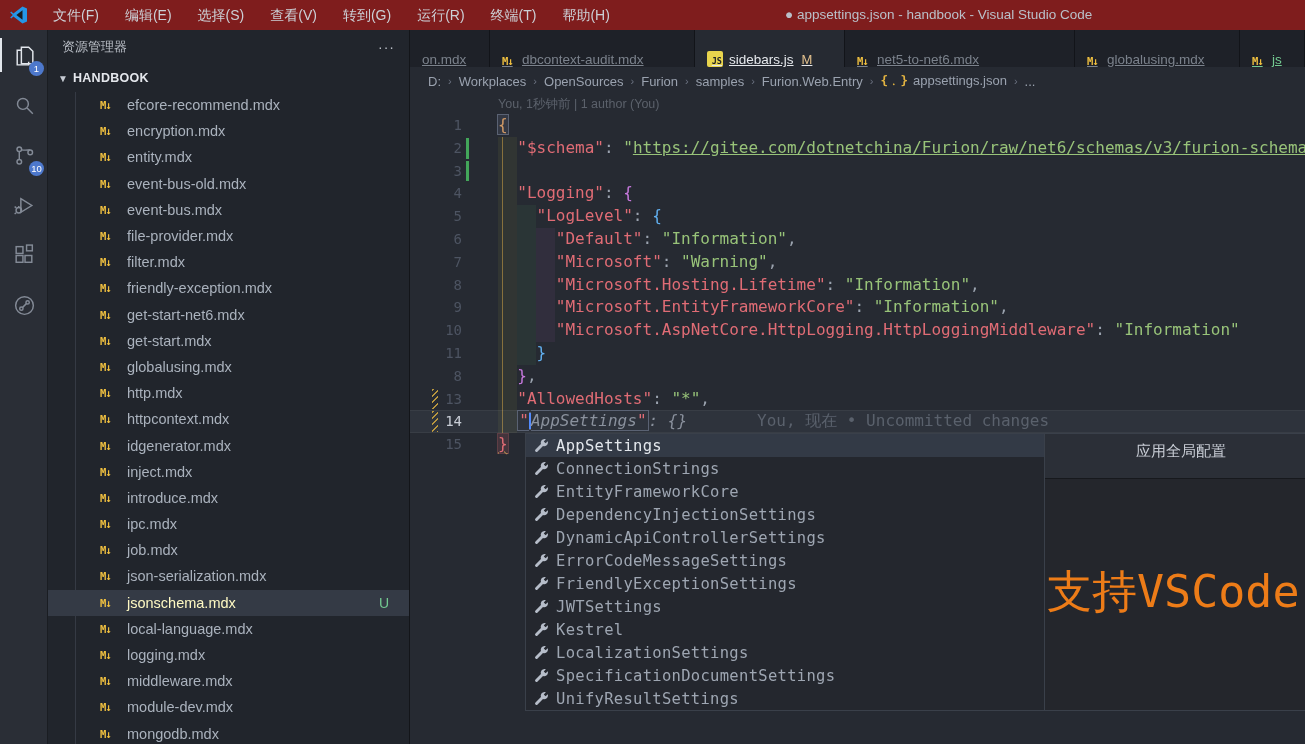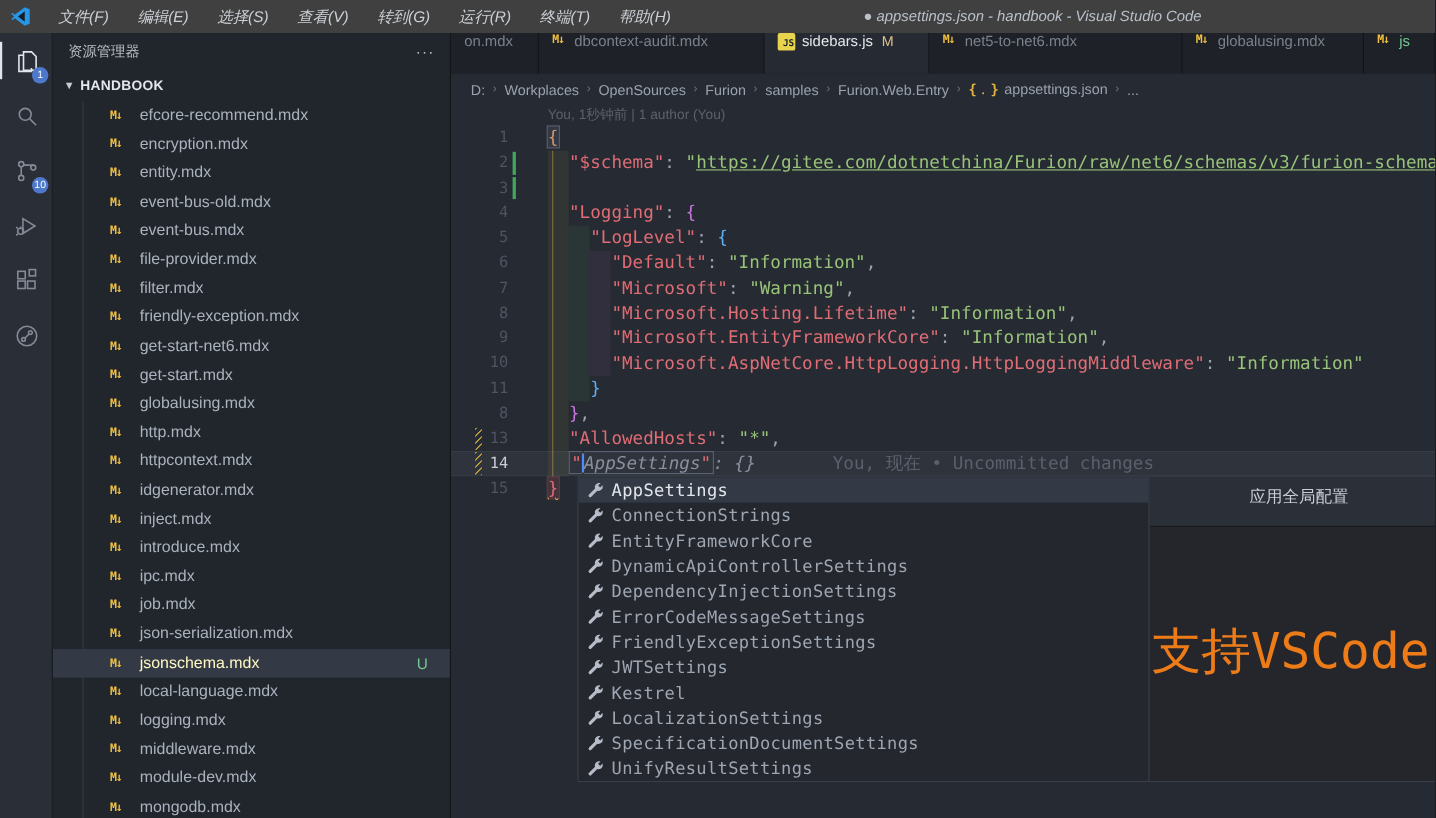--- a/index.html
+++ b/index.html
@@ -1,22 +1,22 @@
 <!DOCTYPE html>
 <html><head>
 <meta charset="utf-8">
 <style>
   html,body{margin:0;padding:0;background:#111;}
   *{box-sizing:border-box;}
   .app{position:relative;width:1305px;height:744px;overflow:hidden;
        background:#262a32;font-family:"Liberation Sans","DejaVu Sans",sans-serif;
        -webkit-font-smoothing:antialiased;}
   
-  .titlebar{position:absolute;top:0;left:0;right:0;height:30px;background:#404040;
-            display:flex;align-items:center;z-index:20;font-style:italic;}
+  .titlebar{position:absolute;top:0;left:0;right:0;height:30px;background:#7f1d1d;
+            display:flex;align-items:center;z-index:20;}
   .vscode-logo{width:18px;height:18px;margin:0 12px 0 10px;flex:none;}
   .menubar{display:flex;height:100%;align-items:center;}
   .menu-item{padding:0 13px;font-size:14px;color:#ccd0d6;line-height:30px;cursor:default;}
   .win-title{position:absolute;left:785px;top:0;line-height:30px;font-size:13.5px;color:#bac0c9;}
   
   .main{position:absolute;top:30px;left:0;right:0;bottom:0;display:flex;}
   
   .activitybar{width:48px;background:#2a2e36;flex:none;position:relative;border-right:1px solid #1a1d22;}
   .act-item{position:relative;width:48px;height:50px;display:flex;align-items:center;justify-content:center;}
   .act-item svg{width:25px;height:25px;stroke:#838a96;fill:none;stroke-width:1.4;}
@@ -37,22 +37,22 @@
   .file-row{height:26.2px;display:flex;align-items:center;padding-left:52px;position:relative;}
   .file-row.selected{background:#343a45;}
   .file-name{font-size:14.5px;color:#aab2bd;margin-left:5px;white-space:nowrap;}
   .file-row.selected .file-name{color:#fef9c3;}
   .file-badge{margin-left:auto;margin-right:20px;font-size:14px;color:#73c991;}
   .mdx-ico{flex:none;width:22px;font-size:10.5px;font-weight:bold;color:#f0c040;
            font-family:"DejaVu Sans Mono",monospace;letter-spacing:-1px;}
   
   .editor-col{flex:1;display:flex;flex-direction:column;min-width:0;}
   .tabbar{height:37px;background:#191c22;display:flex;flex:none;}
-  .tab{height:37px;display:flex;align-items:flex-start;padding:0 12px;border-right:1px solid #121419;
-       background:#1e2128;font-size:13.5px;color:#7b828c;white-space:nowrap;overflow:hidden;flex:none;}
+  .tab{height:37px;display:flex;align-items:flex-end;padding:0 12px;border-right:1px solid #121419;
+       background:#1e2128;font-size:13.5px;color:#7b828c;white-space:nowrap;overflow:hidden;flex:none;text-decoration:underline;}
   .tab.active{background:#262a32;color:#e5e8ec;}
   .tab .mdx-ico{width:20px;}
   .tab-badge{margin-left:8px;color:#e2c08d;font-size:13px;}
   .tab.untracked{color:#73c991;}
   .js-ico{flex:none;width:16px;height:16px;background:#e8d44d;color:#1d2026;border-radius:2px;
           font-size:8.5px;font-weight:bold;display:flex;align-items:flex-end;justify-content:flex-end;
           padding:1px;margin-right:6px;font-family:"DejaVu Sans Mono",monospace;}
   .breadcrumb{height:28px;display:flex;align-items:center;padding-left:18px;font-size:13px;color:#9aa2af;flex:none;background:#262a32;}
   .crumb{white-space:nowrap;}
   .crumb-sep{margin:0 7px;color:#6b7280;font-size:11px;}
@@ -430,27 +430,27 @@
             <div class="sg-row">
               <svg viewBox="0 0 16 16">
                 <path fill="#b6bdc9" d="M11.2 1.1a4 4 0 0 0-3.8 5.3L1.6 12.2a1.5 1.5 0 1 0 2.2 2.2l5.8-5.8a4 4 0 0 0 5.3-3.8c0-.5-.1-1-.3-1.4L12.4 5.6 10.4 3.6l2.2-2.2c-.4-.2-.9-.3-1.4-.3z"></path>
               </svg>
               <span>EntityFrameworkCore</span>
             </div>
             <div class="sg-row">
               <svg viewBox="0 0 16 16">
                 <path fill="#b6bdc9" d="M11.2 1.1a4 4 0 0 0-3.8 5.3L1.6 12.2a1.5 1.5 0 1 0 2.2 2.2l5.8-5.8a4 4 0 0 0 5.3-3.8c0-.5-.1-1-.3-1.4L12.4 5.6 10.4 3.6l2.2-2.2c-.4-.2-.9-.3-1.4-.3z"></path>
               </svg>
+              <span>DependencyInjectionSettings</span>
+            </div>
+            <div class="sg-row">
+              <svg viewBox="0 0 16 16">
+                <path fill="#b6bdc9" d="M11.2 1.1a4 4 0 0 0-3.8 5.3L1.6 12.2a1.5 1.5 0 1 0 2.2 2.2l5.8-5.8a4 4 0 0 0 5.3-3.8c0-.5-.1-1-.3-1.4L12.4 5.6 10.4 3.6l2.2-2.2c-.4-.2-.9-.3-1.4-.3z"></path>
+              </svg>
               <span>DynamicApiControllerSettings</span>
-            </div>
-            <div class="sg-row">
-              <svg viewBox="0 0 16 16">
-                <path fill="#b6bdc9" d="M11.2 1.1a4 4 0 0 0-3.8 5.3L1.6 12.2a1.5 1.5 0 1 0 2.2 2.2l5.8-5.8a4 4 0 0 0 5.3-3.8c0-.5-.1-1-.3-1.4L12.4 5.6 10.4 3.6l2.2-2.2c-.4-.2-.9-.3-1.4-.3z"></path>
-              </svg>
-              <span>DependencyInjectionSettings</span>
             </div>
             <div class="sg-row">
               <svg viewBox="0 0 16 16">
                 <path fill="#b6bdc9" d="M11.2 1.1a4 4 0 0 0-3.8 5.3L1.6 12.2a1.5 1.5 0 1 0 2.2 2.2l5.8-5.8a4 4 0 0 0 5.3-3.8c0-.5-.1-1-.3-1.4L12.4 5.6 10.4 3.6l2.2-2.2c-.4-.2-.9-.3-1.4-.3z"></path>
               </svg>
               <span>ErrorCodeMessageSettings</span>
             </div>
             <div class="sg-row">
               <svg viewBox="0 0 16 16">
                 <path fill="#b6bdc9" d="M11.2 1.1a4 4 0 0 0-3.8 5.3L1.6 12.2a1.5 1.5 0 1 0 2.2 2.2l5.8-5.8a4 4 0 0 0 5.3-3.8c0-.5-.1-1-.3-1.4L12.4 5.6 10.4 3.6l2.2-2.2c-.4-.2-.9-.3-1.4-.3z"></path>

